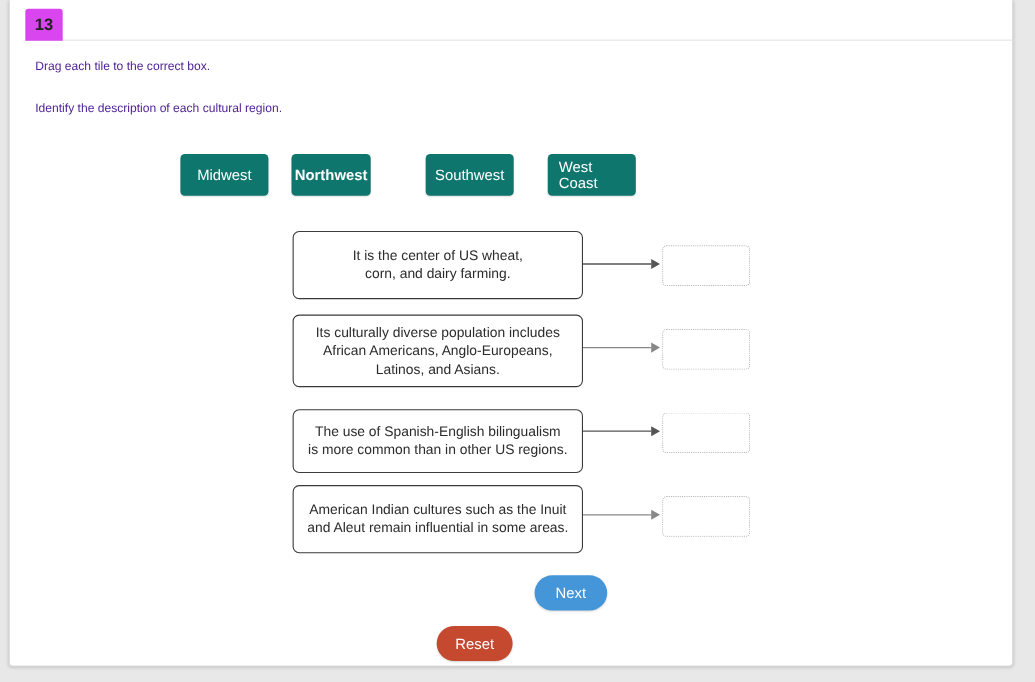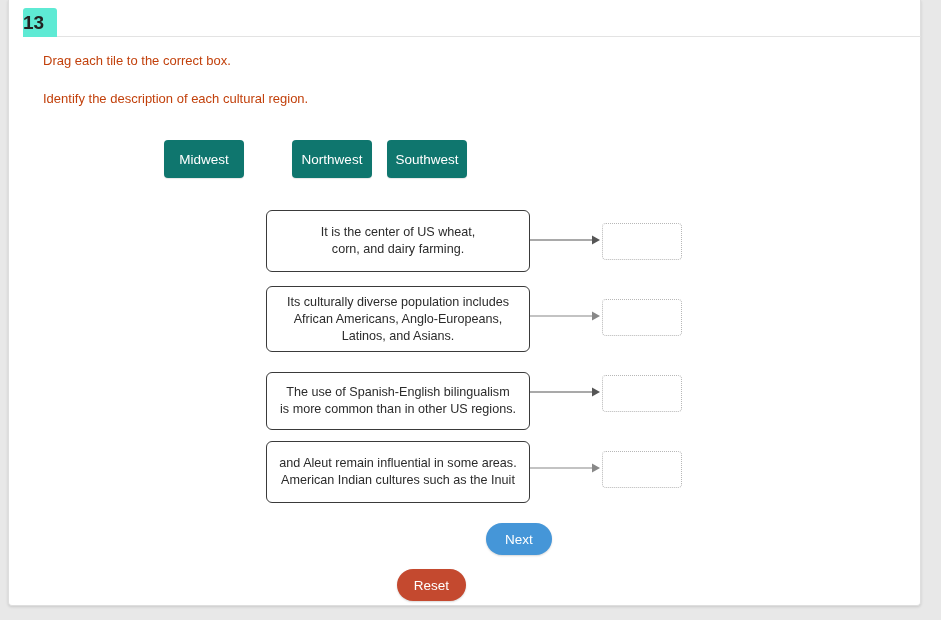--- a/index.html
+++ b/index.html
@@ -34,46 +34,47 @@
     box-shadow: 0 1px 3px rgba(0,0,0,0.14);
   }
 
   
   .qtab {
     position: absolute;
     left: 14px;
     top: 8px;
     width: 34px;
     height: 29px;
-    background: #5eead4;
+    background: #d946ef;
     border-radius: 3px 3px 0 0;
     display: flex;
     align-items: center;
-    font-size: 19px;
+    justify-content: center;
+    font-size: 15px;
     font-weight: bold;
     color: #222222;
     z-index: 3;
   }
 
   .tabrule {
     position: absolute;
     left: 14px;
     top: 36px;
     width: 898px;
     height: 1px;
     background: #e3e3e3;
     z-index: 2;
   }
 
   
   .instruction {
     position: absolute;
-    left: 34px;
-    font-size: 13px;
-    color: #c2410c;
+    left: 23px;
+    font-size: 11px;
+    color: #4c1d95;
     line-height: 16px;
     white-space: nowrap;
   }
   .instruction.one { top: 53px; }
   .instruction.two { top: 91px; }
 
   
   .tile {
     position: absolute;
     height: 38px;
@@ -83,21 +84,21 @@
     font-size: 13.5px;
     display: flex;
     align-items: center;
     justify-content: center;
     cursor: move;
     user-select: none;
     box-shadow: 0 1px 1px rgba(0,0,0,0.10);
     padding: 0 10px;
   }
   .tile.t0 { left: 155px; top: 140px; width: 80px; }
-  .tile.t1 { left: 283px; top: 140px; width: 80px; }
+  .tile.t1 { left: 256px; top: 140px; width: 72px; font-weight: bold; }
   .tile.t2 { left: 378px; top: 140px; width: 80px; }
   .tile.t3 { left: 489px; top: 140px; width: 80px; }
 
   
   .desc {
     position: absolute;
     left: 257px;
     width: 264px;
     border: 1px solid #3a3a3a;
     border-radius: 6px;
@@ -187,20 +188,23 @@
 
     <div class="tile t0">
       <span>Midwest</span>
     </div>
     <div class="tile t1">
       <span>Northwest</span>
     </div>
     <div class="tile t2">
       <span>Southwest</span>
     </div>
+    <div class="tile t3">
+      <span>West Coast</span>
+    </div>
 
     <div class="desc d0">
       <div>
         <div>It is the center of US wheat,</div>
         <div>corn, and dairy farming.</div>
       </div>
     </div>
     <svg class="arrow a0" viewBox="0 0 70 14">
       <line x1="0" y1="7" x2="62" y2="7" stroke="#555555" stroke-width="1.2"></line>
       <polygon points="62,2.4 70,7 62,11.6" fill="#555555"></polygon>
@@ -233,22 +237,22 @@
     <svg class="arrow a2" viewBox="0 0 70 14">
       <line x1="0" y1="7" x2="62" y2="7" stroke="#555555" stroke-width="1.2"></line>
       <polygon points="62,2.4 70,7 62,11.6" fill="#555555"></polygon>
     </svg>
     <div class="drop p2">
       <span></span>
     </div>
 
     <div class="desc d3">
       <div>
+        <div>American Indian cultures such as the Inuit</div>
         <div>and Aleut remain influential in some areas.</div>
-        <div>American Indian cultures such as the Inuit</div>
       </div>
     </div>
     <svg class="arrow a3" viewBox="0 0 70 14">
       <line x1="0" y1="7" x2="62" y2="7" stroke="#888888" stroke-width="1.2"></line>
       <polygon points="62,2.4 70,7 62,11.6" fill="#888888"></polygon>
     </svg>
     <div class="drop p3">
       <span></span>
     </div>
 

